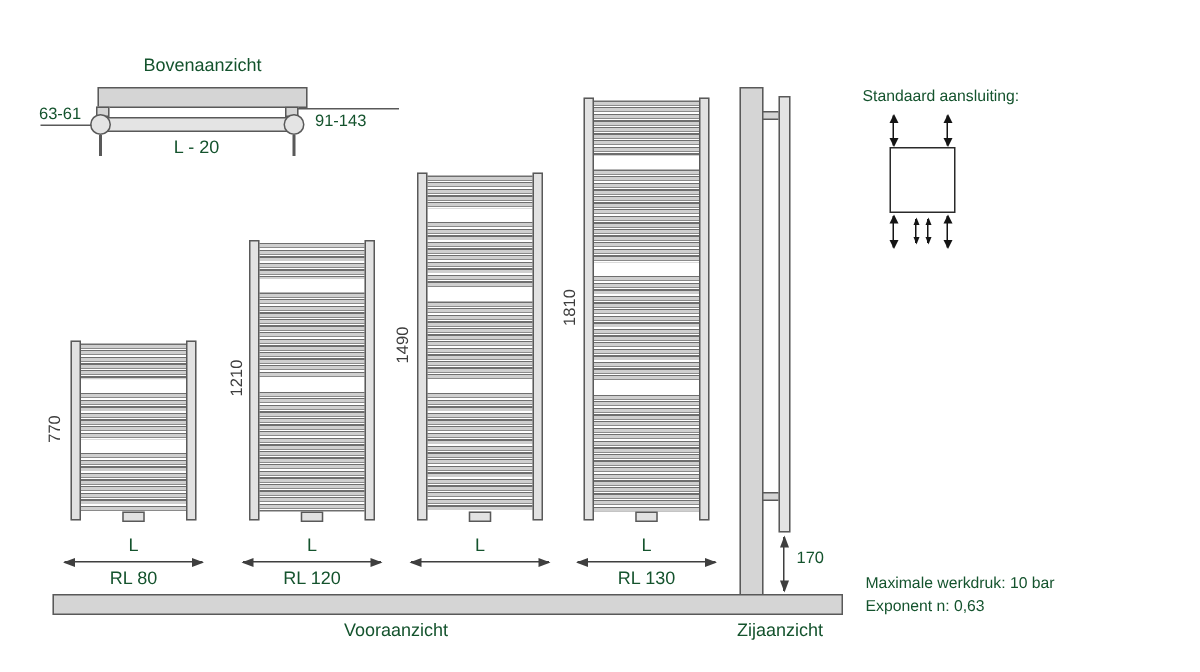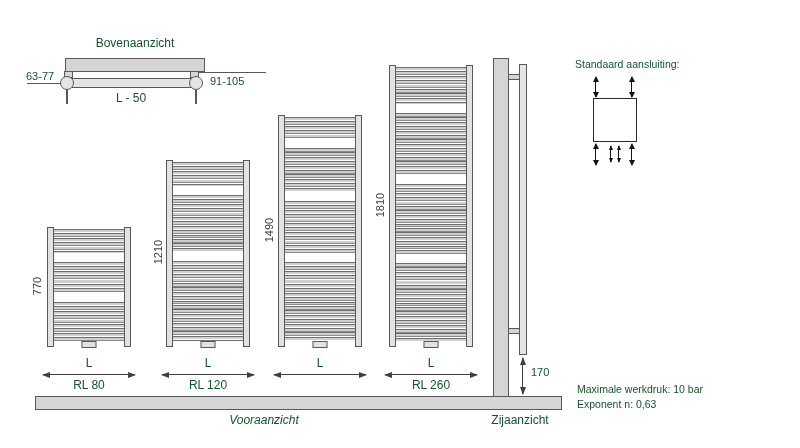--- a/index.html
+++ b/index.html
@@ -66,24 +66,24 @@
   <div class="txt txt12 ctr" style="left:65px;top:37px;width:140px;">Bovenaanzicht</div>
   <div class="panel" style="left:65px;top:58px;width:140px;height:14px;"></div>
   <div class="panel" style="left:64px;top:71px;width:9px;height:7px;"></div>
   <div class="panel" style="left:190px;top:71px;width:9px;height:7px;"></div>
   <div class="tubefill" style="left:67px;top:78px;width:130px;height:10px;"></div>
   <div class="tubefill circle" style="left:60px;top:76px;width:14px;height:14px;"></div>
   <div class="tubefill circle" style="left:189px;top:76px;width:14px;height:14px;"></div>
   <div class="pipe" style="left:66px;top:90px;height:14px;"></div>
   <div class="pipe" style="left:195px;top:90px;height:14px;"></div>
   <div class="thinline" style="left:27px;top:83px;width:34px;"></div>
-  <div class="txt" style="left:26px;top:70px;">63-77</div>
+  <div class="txt" style="left:26px;top:70px;">63-61</div>
   <div class="thinline" style="left:198px;top:72px;width:68px;"></div>
-  <div class="txt" style="left:210px;top:75px;">91-105</div>
-  <div class="txt txt12 ctr" style="left:96px;top:92px;width:70px;">L - 50</div>
+  <div class="txt" style="left:210px;top:75px;">91-143</div>
+  <div class="txt txt12 ctr" style="left:96px;top:92px;width:70px;">L - 20</div>
 
   <div class="radiator" style="left:47px;top:227px;width:84px;height:120px;">
     <div class="rad-body">
         <div class="rungs" style="flex-grow: 6;"></div>
         <div class="rung-gap"></div>
         <div class="rungs" style="flex-grow: 8;"></div>
         <div class="rung-gap"></div>
         <div class="rungs" style="flex-grow: 10;"></div>
       </div>
     <div class="rad-tube left"></div>
@@ -141,30 +141,30 @@
         <div class="rung-gap"></div>
         <div class="rungs" style="flex-grow: 19;"></div>
       </div>
     <div class="rad-tube left"></div>
     <div class="rad-tube right"></div>
     <div class="rad-valve"></div>
   </div>
   <div class="h-label" style="left:350px;top:199px;">1810</div>
   <div class="txt txt12 ctr" style="left:385px;top:357px;width:92px;">L</div>
   <div class="dim-h" style="left:385px;top:374px;width:92px;"></div>
-  <div class="txt txt12 ctr" style="left:385px;top:379px;width:92px;">RL 260</div>
+  <div class="txt txt12 ctr" style="left:385px;top:379px;width:92px;">RL 130</div>
 
   <div class="panel" style="left:493px;top:58px;width:16px;height:339px;"></div>
   <div class="panel" style="left:508px;top:74px;width:12px;height:6px;"></div>
   <div class="panel" style="left:508px;top:328px;width:12px;height:6px;"></div>
   <div class="tubefill" style="left:519px;top:64px;width:8px;height:291px;"></div>
   <div class="panel" style="left:35px;top:396px;width:527px;height:14px;"></div>
   <div class="dim-v" style="left:522px;top:358px;height:36px;"></div>
   <div class="txt" style="left:531px;top:366px;">170</div>
-  <div class="txt txt12 ctr" style="left:212px;top:414px;width:104px;font-style:italic;">Vooraanzicht</div>
+  <div class="txt txt12 ctr" style="left:212px;top:414px;width:104px;">Vooraanzicht</div>
   <div class="txt txt12 ctr" style="left:480px;top:414px;width:80px;">Zijaanzicht</div>
 
   <div class="txt rtext" style="left:575px;top:58px;text-align:center;">Standaard aansluiting:</div>
   <div class="conn-box" style="left:593px;top:98px;width:44px;height:44px;"></div>
   <div class="conn-arrow" style="left:595px;top:77px;height:20px;"></div>
   <div class="conn-arrow" style="left:631px;top:77px;height:20px;"></div>
   <div class="conn-arrow" style="left:595px;top:144px;height:21px;"></div>
   <div class="conn-arrow sm" style="left:610px;top:146px;height:16px;"></div>
   <div class="conn-arrow sm" style="left:618px;top:146px;height:16px;"></div>
   <div class="conn-arrow" style="left:631px;top:144px;height:21px;"></div>

